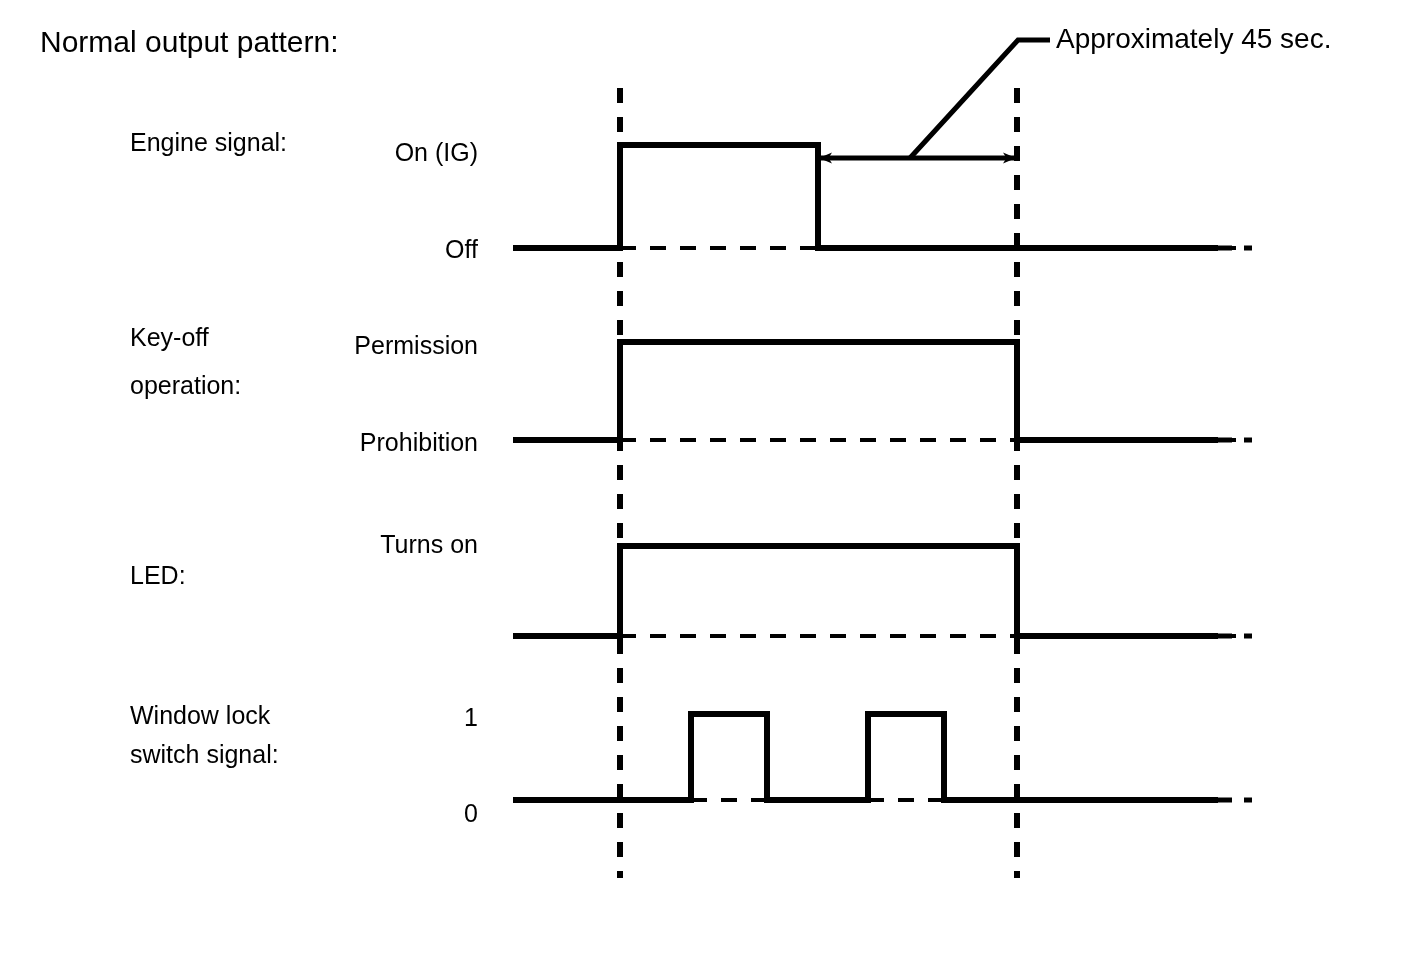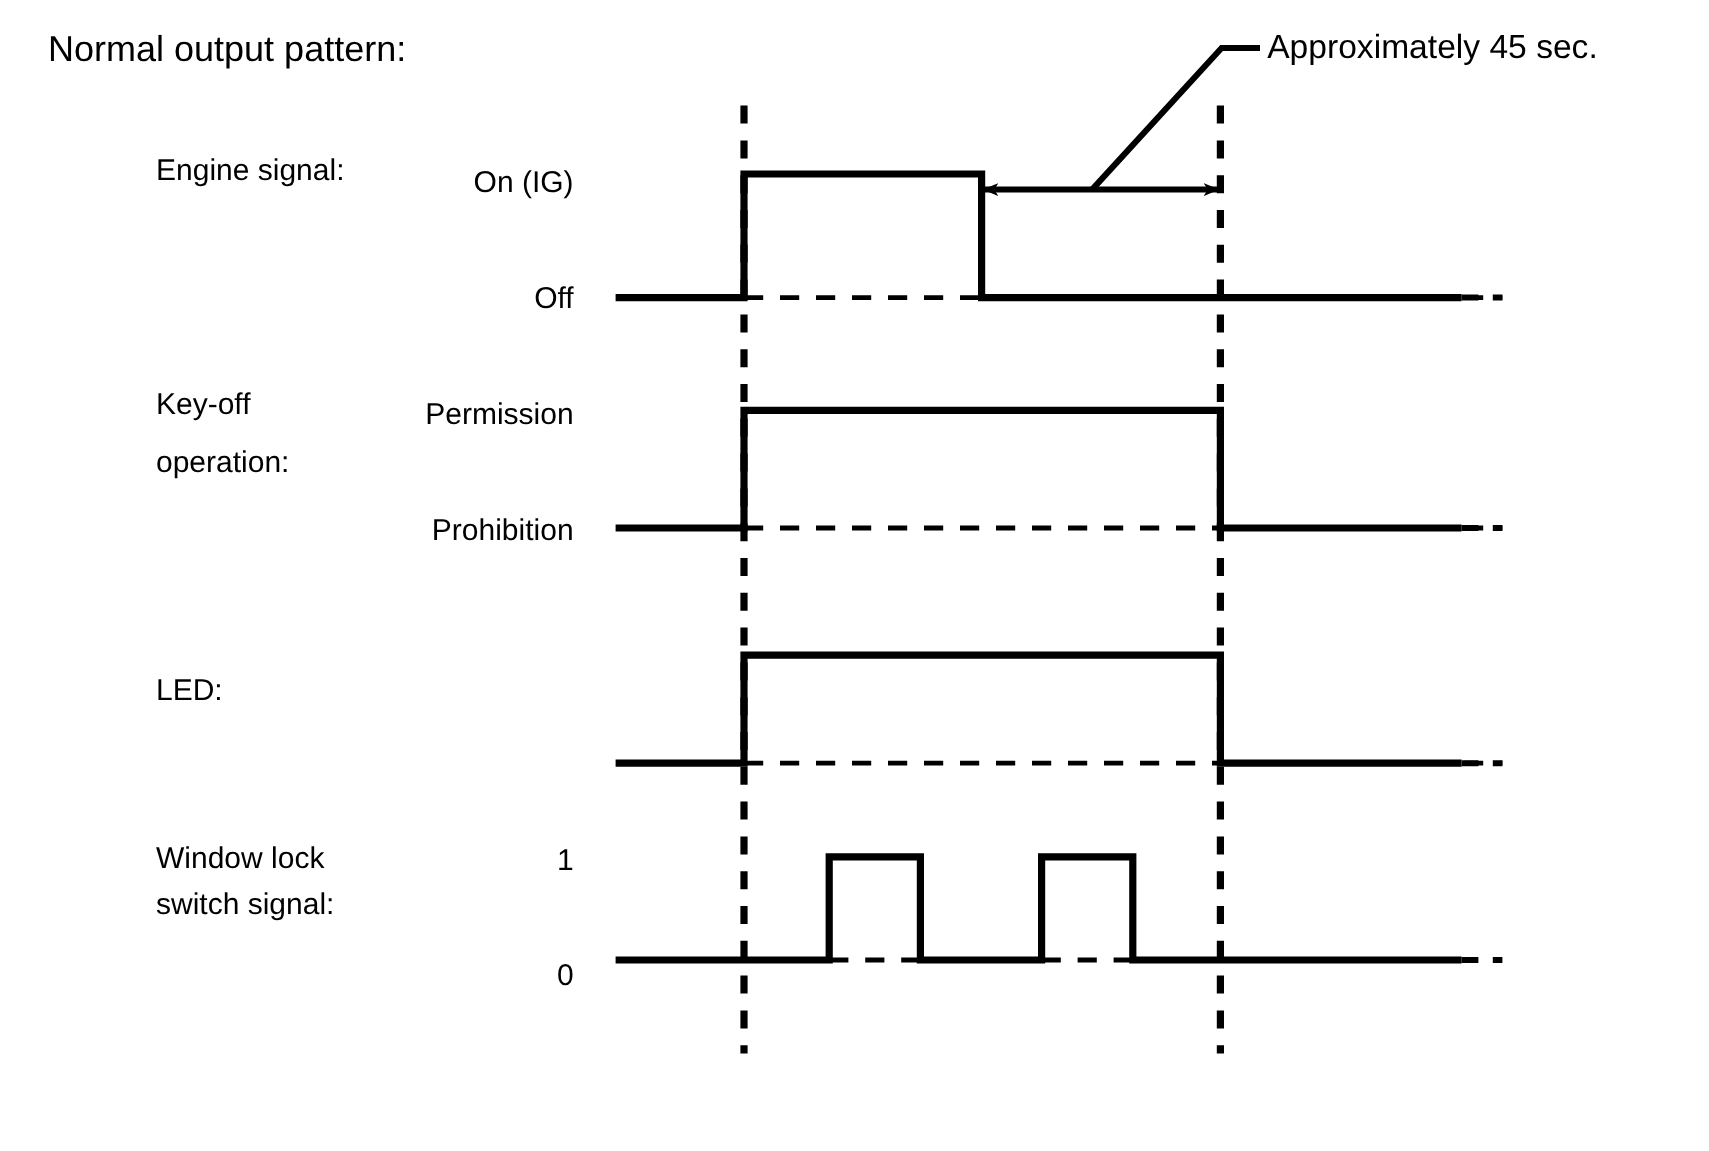--- a/index.html
+++ b/index.html
@@ -74,20 +74,21 @@
 
   <div class="txt row-label" style="top: 701px;">Window lock</div>
   <div class="txt row-label" style="top: 740px;">switch signal:</div>
 
   <div class="txt value-label" style="top: 138px;">On (IG)</div>
   <div class="txt value-label" style="top: 235px;">Off</div>
 
   <div class="txt value-label" style="top: 331px;">Permission</div>
   <div class="txt value-label" style="top: 428px;">Prohibition</div>
 
+  <div class="txt value-label" style="top: 530px;">Turns on</div>
 
   <div class="txt value-label" style="top: 703px;">1</div>
   <div class="txt value-label" style="top: 799px;">0</div>
 
   <div class="txt annot-text">Approximately 45 sec.</div>
 
   <svg id="diagram-svg" viewBox="0 0 1424 959">
     <defs>
       <marker id="arrow-right" markerWidth="14" markerHeight="12" refX="13" refY="6" orient="auto" markerUnits="userSpaceOnUse">
         <path d="M 0,0.5 L 13,6 L 0,11.5 L 3.5,6 Z" fill="#000000"></path>

